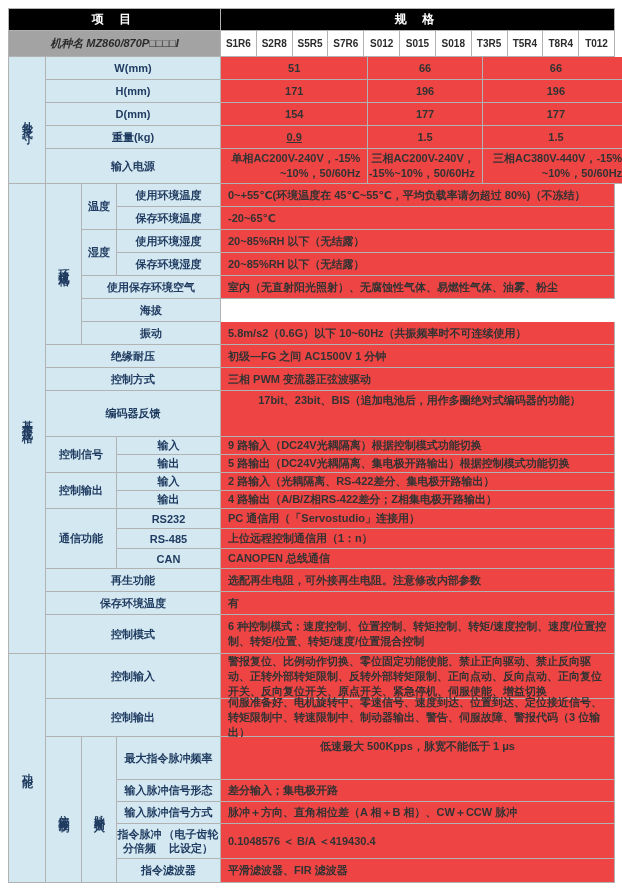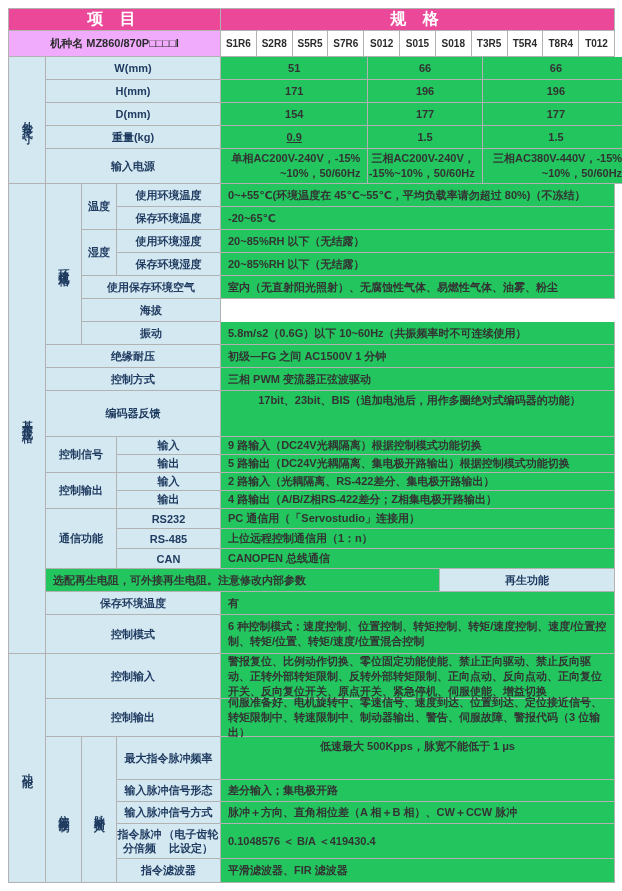--- a/index.html
+++ b/index.html
@@ -3,24 +3,24 @@
 <meta charset="utf-8">
 <style>
   html,body{margin:0;padding:0;background:#ffffff;}
   body{width:622px;height:891px;position:relative;font-family:"Liberation Sans","DejaVu Sans",sans-serif;}
   .table{position:absolute;left:8px;top:8px;width:606px;border-top:1px solid #b2b2b2;border-left:1px solid #b2b2b2;}
   .row,.sec{display:flex;}
   .col{display:flex;flex-direction:column;}
   .cell{box-sizing:border-box;border-right:1px solid #b2b2b2;border-bottom:1px solid #b2b2b2;
         display:flex;align-items:center;justify-content:center;text-align:center;
         font-size:11px;font-weight:700;color:#1e3a5f;background:#d4e8f2;flex-shrink:0;}
-  .hdr{background:#ec4899;color:#ffffff;font-size:16px;letter-spacing:6px;}
-  .modelL{background:#f0abfc;color:#2b2b2b;}
+  .hdr{background:#000000;color:#ffffff;font-size:12px;letter-spacing:6px;}
+  .modelL{background:#a3a3a3;color:#2b2b2b;font-style:italic;}
   .model{background:#ffffff;color:#2b2b2b;flex:1;font-size:10px;width:auto;}
-  .val{background:#22c55e;color:#333333;justify-content:flex-start;text-align:left;
+  .val{background:#ef4444;color:#333333;justify-content:flex-start;text-align:left;
        padding:2px 7px;line-height:15px;}
   .val.ml{flex-direction:row;align-items:flex-start;justify-content:center;}
   .grp3{flex-direction:column;align-items:flex-end;justify-content:center;}
   .vtx{writing-mode:vertical-rl;text-orientation:upright;letter-spacing:4px;}
   .nw{white-space:nowrap;overflow:hidden;}
   .lbl2{line-height:14px;}
   .w212{width:212px}.w394{width:394px}.w37{width:37px}.w36{width:36px}.w35{width:35px}
   .w71{width:71px}.w104{width:104px}.w139{width:139px}.w175{width:175px}
 </style>
 </head>
@@ -197,22 +197,22 @@
             <div class="cell val nw w394">上位远程控制通信用（1：n）</div>
           </div>
           <div class="row" style="height:20px">
             <div class="cell w104">CAN</div>
             <div class="cell val nw w394">CANOPEN 总线通信</div>
           </div>
         </div>
       </div>
 
       <div class="row" style="height:23px">
+        <div class="cell w175">再生功能</div>
         <div class="cell val nw w394">选配再生电阻，可外接再生电阻。注意修改内部参数</div>
-        <div class="cell w175">再生功能</div>
       </div>
       <div class="row" style="height:23px">
         <div class="cell w175">保存环境温度</div>
         <div class="cell val nw w394">有</div>
       </div>
       <div class="row" style="height:39px">
         <div class="cell w175">控制模式</div>
         <div class="cell val w394">6 种控制模式：速度控制、位置控制、转矩控制、转矩/速度控制、速度/位置控制、转矩/位置、转矩/速度/位置混合控制</div>
       </div>
 

